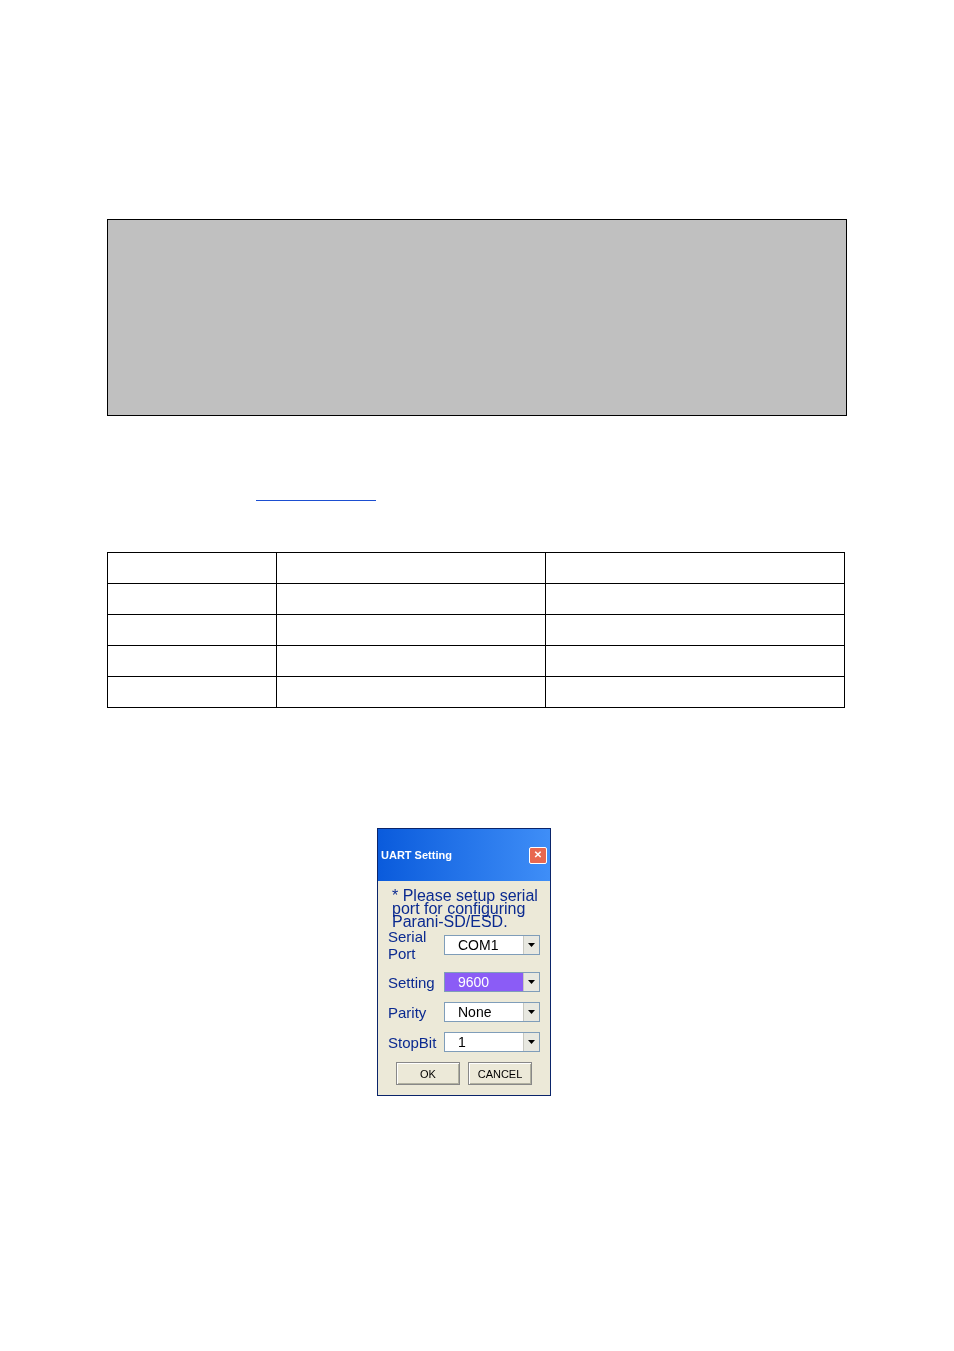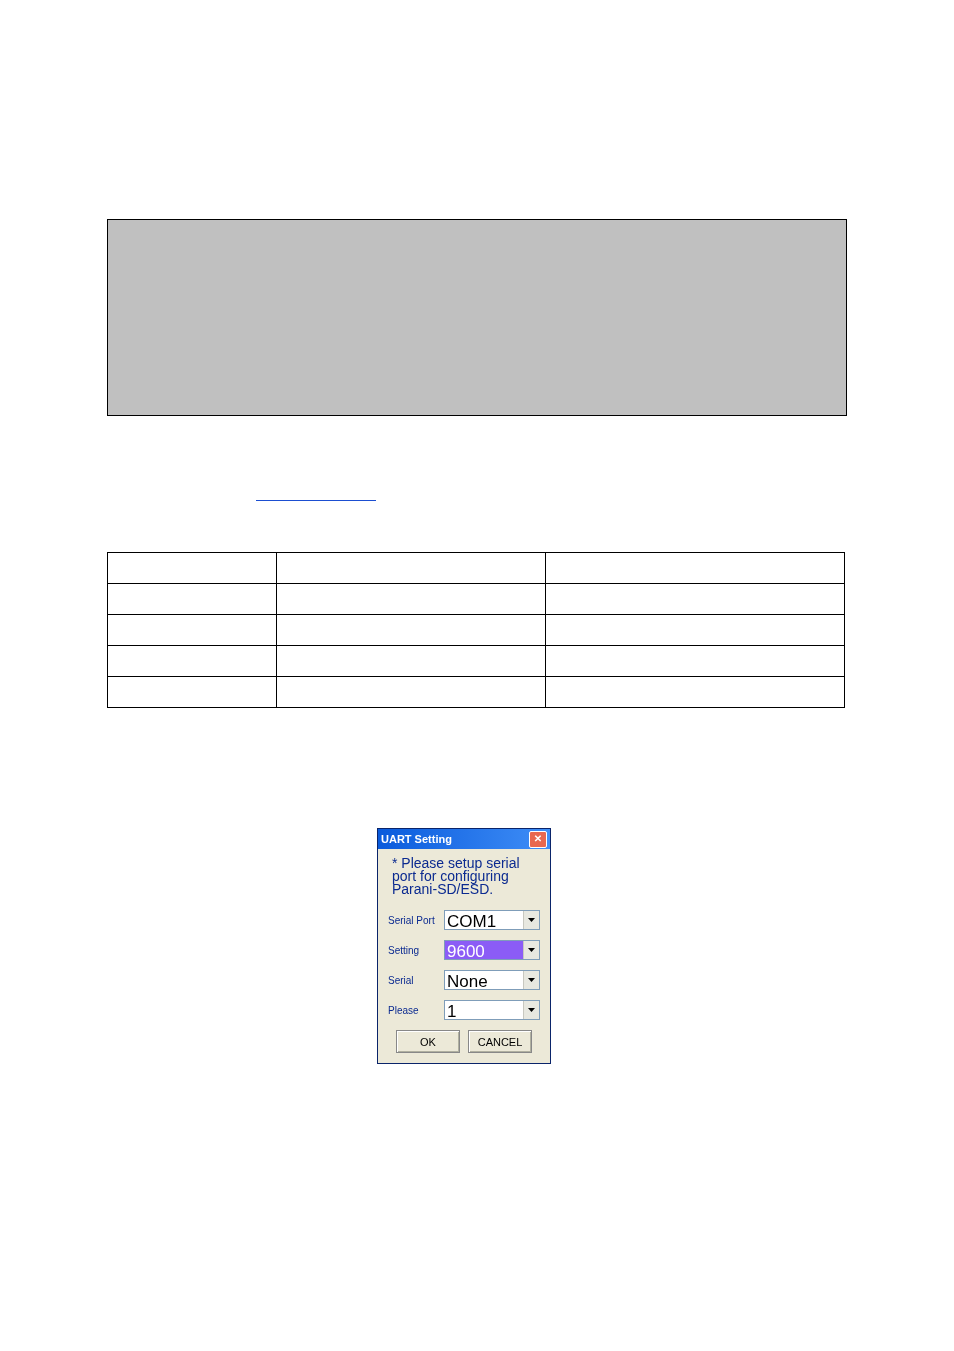--- a/index.html
+++ b/index.html
@@ -6,30 +6,30 @@
 body{width:954px;height:1351px;position:relative}
 .grey-box{position:absolute;left:107px;top:219px;width:738px;height:195px;background:#c0c0c0;border:1px solid #000}
 .link-placeholder{position:absolute;left:256px;top:498px;width:120px;height:2px;border-bottom:1px solid #1b4ed1}
 .tbl{position:absolute;left:107px;top:552px;width:738px;border-collapse:collapse}
 .tbl td{border:1px solid #000;height:28px}
 .tbl td.c1{width:168px}
 .tbl td.c2{width:270px}
 .tbl td.c3{width:300px}
 
 .dlg{position:absolute;left:377px;top:828px;width:172px;background:#ece9d8;border:1px solid #0a246a;font-size:11px}
-.titlebar{height:20px;background:linear-gradient(to right,#0a5bdc,#3f8ef7);color:#fff;font-weight:bold;display:flex;align-items:center;justify-content:space-between;padding:0 3px}
+.titlebar{height:20px;background:linear-gradient(to right,#0a5bdc,#3f8ef7);color:#fff;font-weight:bold;display:flex;align-items:center;justify-content:space-between;padding:16px 3px}
 .titlebar .ttl{font-size:11px}
 .close-btn{width:16px;height:15px;background:#e86850;border:1px solid #fff;color:#fff;display:flex;align-items:center;justify-content:center;font-size:10px;font-weight:bold;line-height:1;border-radius:2px;cursor:default}
 .dlg-body{padding:8px 10px 10px 10px}
-.hint{color:#0b2a90;font-size:14px;line-height:13px;margin-bottom:14px;padding-left:4px}
+.hint{color:#0b2a90;font-size:16px;line-height:13px;padding-left:4px}
 .row{display:flex;align-items:center;margin-bottom:10px}
-.row .lbl{width:56px;color:#0b2a90;font-size:10px}
+.row .lbl{width:56px;color:#0b2a90;font-size:15px}
 .combo{flex:1;display:flex;height:18px;border:1px solid #7f9db9;background:#fff}
 .combo.sel{background:#8b5cf6;color:#fff}
-.combo .val{flex:1;padding:1px 2px;font-size:17px;overflow:hidden;white-space:nowrap}
+.combo .val{flex:1;padding:1px 13px;font-size:14px;overflow:hidden;white-space:nowrap}
 .combo .arrow{width:15px;background:#e8e8e0;border-left:1px solid #c8c8c0;display:flex;align-items:center;justify-content:center}
 .combo .arrow svg{display:block}
 .btn-row{display:flex;gap:8px;justify-content:center;margin-top:4px}
 .btn{width:62px;height:21px;border:1px solid #888;background:#ece9d8;font-size:11px;display:flex;align-items:center;justify-content:center;box-shadow:inset 1px 1px 0 #fff,inset -1px -1px 0 #b0b0a0;cursor:default}
 </style>
 </head>
 <body>
 
 <div class="grey-box"></div>
 <div class="link-placeholder"></div>
@@ -92,33 +92,33 @@
         <div class="val">9600</div>
         <div class="arrow">
             <svg width="7" height="4">
               <polygon points="0,0 7,0 3.5,4" fill="#000"></polygon>
             </svg>
           </div>
       </div>
     </div>
 
     <div class="row">
-      <div class="lbl">Serial</div>
+      <div class="lbl">Parity</div>
       <div class="combo">
         <div class="val">None</div>
         <div class="arrow">
             <svg width="7" height="4">
               <polygon points="0,0 7,0 3.5,4" fill="#000"></polygon>
             </svg>
           </div>
       </div>
     </div>
 
     <div class="row">
-      <div class="lbl">Please</div>
+      <div class="lbl">StopBit</div>
       <div class="combo">
         <div class="val">1</div>
         <div class="arrow">
             <svg width="7" height="4">
               <polygon points="0,0 7,0 3.5,4" fill="#000"></polygon>
             </svg>
           </div>
       </div>
     </div>
 

